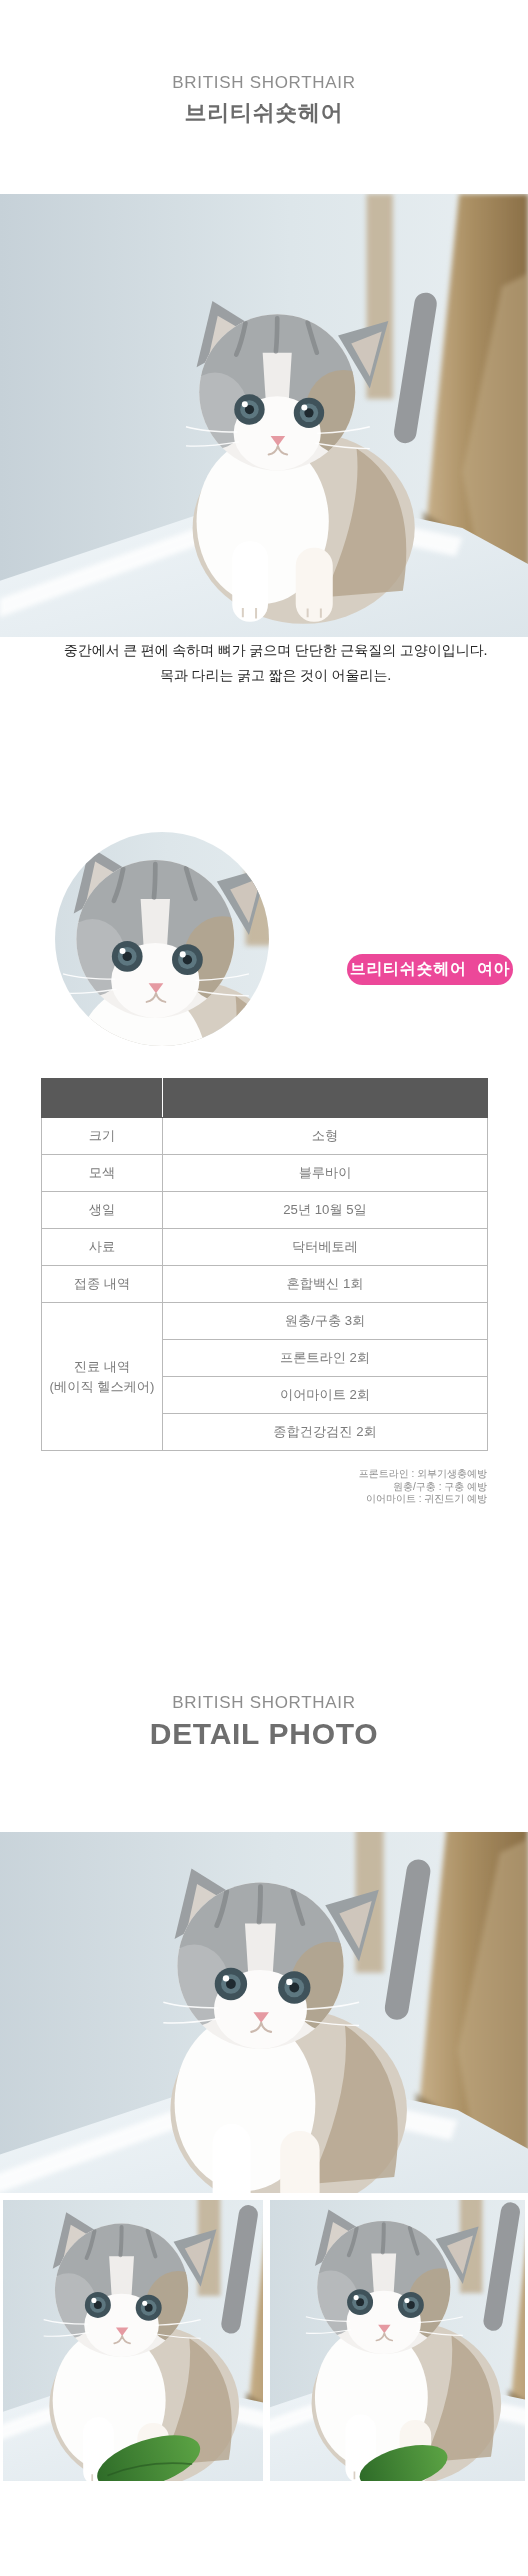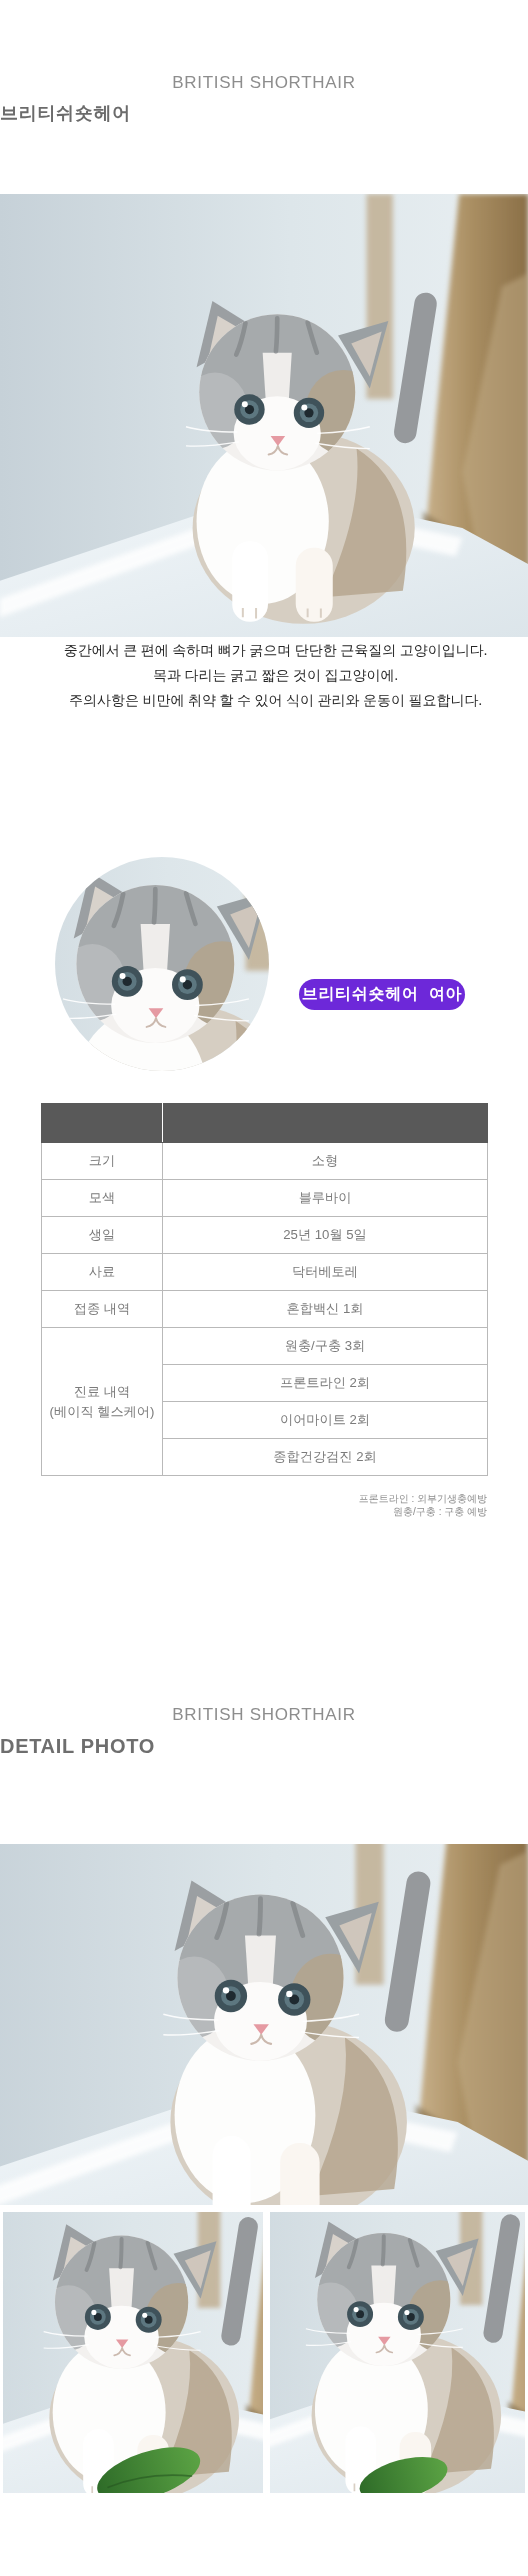--- a/index.html
+++ b/index.html
@@ -1,20 +1,20 @@
 <!DOCTYPE html>
 <html style="font-size:10.6px"><head>
 <meta charset="utf-8">
 <style>
   html,body{margin:0;padding:0;background:#ffffff;}
   body{width:528px;font-family:"Liberation Sans",sans-serif;}
 
   
   .breed-title-en{margin-top:74px;font-size:17px;line-height:18.5px;color:#8d8d8d;letter-spacing:0.7px;text-align:center;font-weight:400;}
-  .breed-title-ko{margin-top:6.6px;font-size:18px;line-height:28px;color:#6b6b6b;font-weight:700;letter-spacing:0.7px;}
+  .breed-title-ko{margin-top:6.6px;font-size:22px;line-height:28px;color:#6b6b6b;font-weight:700;text-align:center;letter-spacing:0.7px;}
 
   
   .photo{display:block;overflow:hidden;}
   .photo svg{display:block;width:100%;height:100%;}
   .main-photo{width:528px;height:443px;margin-top:67px;}
   .detail-photo{width:528px;height:361px;margin-top:83px;}
   .bottom-row{margin-top:6.6px;display:flex;gap:6.6px;padding:0 2.6px 0 3.3px;}
   .bottom-photo-l{width:260px;height:281px;}
   .bottom-photo-r{width:256px;height:281px;}
 
@@ -34,21 +34,21 @@
   .info-table td,.info-table th{border:0.7px solid #b9b9b9;text-align:center;vertical-align:middle;padding:0;}
   .info-table .head th{height:38px;border-color:#595959;}
   .info-table .head th:first-child{border-right:1.3px solid #ffffff;}
   .info-table td{height:36px;background:#ffffff;}
   .col-label{width:120px;}
   .care-label div{line-height:20px;}
 
   .table-notes{width:487px;margin-top:17px;text-align:right;font-size:10px;line-height:12.5px;color:#8c8c8c;}
 
   .detail-title-en{margin-top:188px;font-size:17px;line-height:18.5px;color:#8d8d8d;letter-spacing:0.7px;text-align:center;}
-  .detail-title{margin-top:6.6px;font-size:20px;line-height:30px;color:#6e6e6e;font-weight:700;letter-spacing:0.7px;}
+  .detail-title{margin-top:6.6px;font-size:30px;line-height:30px;color:#6e6e6e;font-weight:700;text-align:center;letter-spacing:0.7px;}
 </style>
 </head>
 <body>
 
 <svg width="0" height="0" style="position:absolute" aria-hidden="true">
   <defs>
     <linearGradient id="wallG" x1="0" y1="0" x2="1" y2="0">
       <stop offset="0" stop-color="#c6d1d8"></stop>
         <stop offset="0.55" stop-color="#dde6ea"></stop>
         <stop offset="1" stop-color="#e9eff2"></stop>
@@ -127,31 +127,30 @@
 <div class="breed-title-ko">브리티쉬숏헤어</div>
 
 <div class="photo main-photo">
   <svg viewBox="0 0 800 670" preserveAspectRatio="xMidYMid slice">
       <use href="#catScene"></use>
     </svg>
 </div>
 
 <div class="description">
   <div>중간에서 큰 편에 속하며 뼈가 굵으며 단단한 근육질의 고양이입니다.</div>
-  <div>목과 다리는 굵고 짧은 것이 집고양이에.</div>
-  <div>주의사항은 비만에 취약 할 수 있어 식이 관리와 운동이 필요합니다.</div>
+  <div>목과 다리는 굵고 짧은 것이 어울리는.</div>
 </div>
 
 <div class="profile-section">
   <div class="profile-circle photo">
     <svg viewBox="270 140 320 320" preserveAspectRatio="xMidYMid slice">
         <use href="#catScene"></use>
       </svg>
   </div>
-  <div class="breed-badge" style="background:#6d28d9;">브리티쉬숏헤어  여아</div>
+  <div class="breed-badge" style="background:#ec4899;margin-left:48px;">브리티쉬숏헤어  여아</div>
 </div>
 
 <table class="info-table">
   <tbody>
       <tr class="head">
     <th class="col-label" style="background:#595959;"></th>
     <th style="background:#595959;"></th>
   </tr>
   <tr>
     <td class="col-label">크기</td>
@@ -188,20 +187,21 @@
   </tr>
   <tr>
     <td>종합건강검진 2회</td>
   </tr>
 </tbody>
   </table>
 
 <div class="table-notes">
   <div>프론트라인 : 외부기생충예방</div>
   <div>원충/구충 : 구충 예방</div>
+  <div>이어마이트 : 귀진드기 예방</div>
 </div>
 
 <div class="detail-title-en">BRITISH SHORTHAIR</div>
 <div class="detail-title">DETAIL PHOTO</div>
 
 <div class="photo detail-photo">
   <svg viewBox="50 110 750 513" preserveAspectRatio="xMidYMid slice">
       <use href="#catScene"></use>
     </svg>
 </div>

